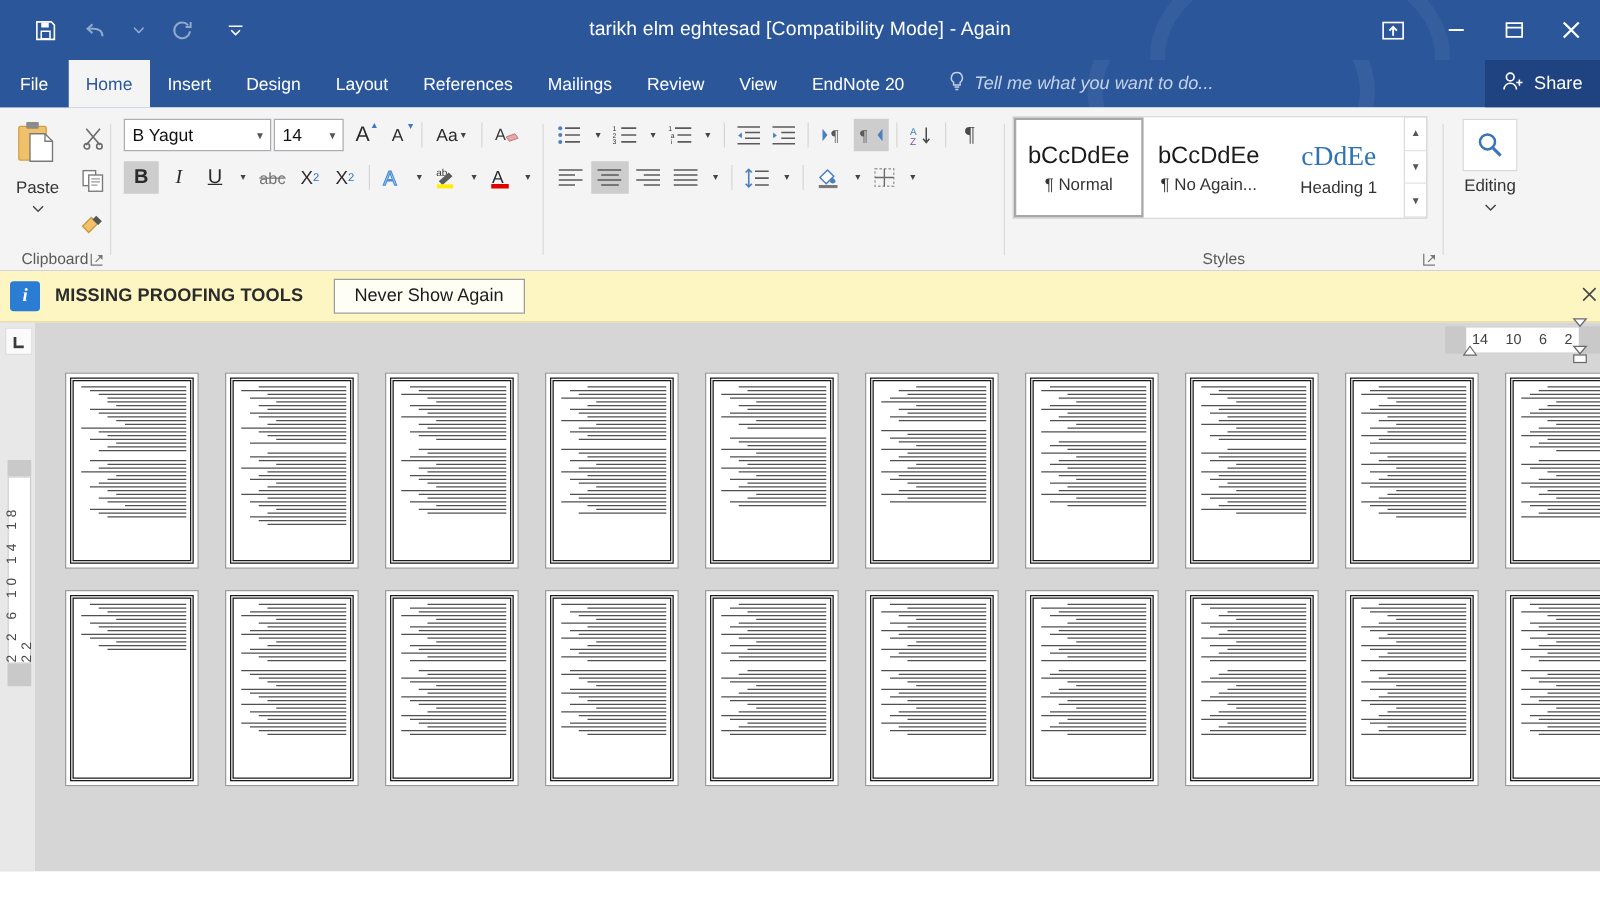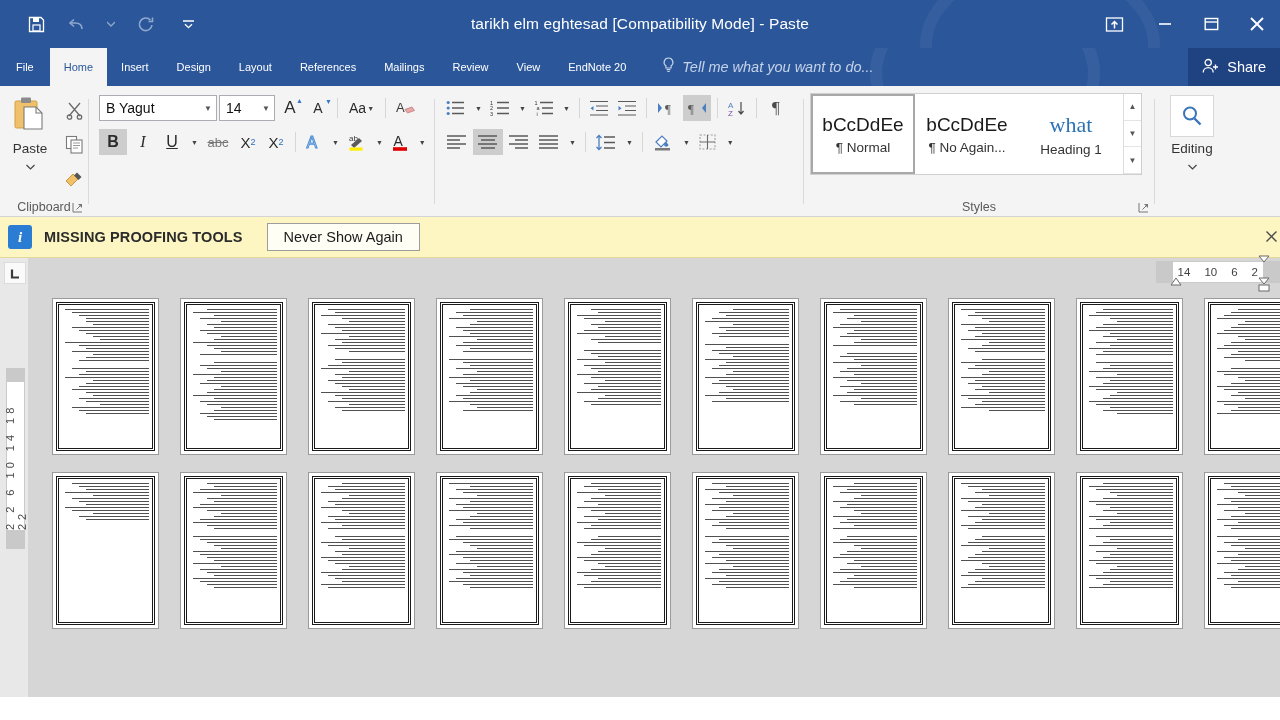--- a/index.html
+++ b/index.html
@@ -44,21 +44,21 @@
   .tabstrip {
     position: relative; height: 38px; background: #2b579a;
     display: flex; align-items: stretch; overflow: hidden;
   }
   .tabstrip .deco {
     position: absolute; right: 180px; top: -60px; width: 230px; height: 170px;
     border: 12px solid rgba(255,255,255,0.05); border-radius: 50%;
   }
   .tab {
     display: flex; align-items: center; padding: 0 14px;
-    color: #ffffff; font-size: 11px; z-index: 2;
+    color: #ffffff; font-size: 14px; z-index: 2;
   }
   .tab.file { background: #2b579a; padding: 0 16px; }
   .tab.active { background: #f4f4f4; color: #2b579a; }
   .tellme {
     display: flex; align-items: center; gap: 7px; margin-left: 22px;
     color: #c4d2e8; font-size: 14.5px; font-style: italic; z-index: 2;
   }
   .share-btn {
     margin-left: auto; display: flex; align-items: center; gap: 7px;
     padding: 0 14px; color: #ffffff; font-size: 14.5px;
@@ -229,21 +229,21 @@
           <path d="M15.5 1.5v4h-4" fill="none" stroke="#8fa8cc" stroke-width="1.6"></path>
         </svg>
     </div>
     <div class="qat-sep"></div>
     <div class="qat-btn">
       <svg width="13" height="9" viewBox="0 0 13 9">
           <path d="M1 1h11M3 4.2l3.5 3.5L10 4.2" fill="none" stroke="#ffffff" stroke-width="1.3"></path>
         </svg>
     </div>
   </div>
-  <div class="title-text">tarikh elm eghtesad [Compatibility Mode] - Paste</div>
+  <div class="title-text">tarikh elm eghtesad [Compatibility Mode] - Again</div>
   <div class="win-controls">
     <div class="win-btn ribdisp">
       <svg width="19" height="17" viewBox="0 0 19 17">
           <rect x="1.5" y="2" width="16" height="13" fill="none" stroke="#ffffff" stroke-width="1.3"></rect>
           <path d="M9.5 12.5V5.5M6.5 8.5l3-3 3 3" fill="none" stroke="#ffffff" stroke-width="1.5"></path>
         </svg>
     </div>
     <div class="win-btn">
       <svg width="14" height="12" viewBox="0 0 14 12">
           <path d="M1 6h12" stroke="#ffffff" stroke-width="1.6"></path>
@@ -578,21 +578,21 @@
       <div class="stylesbox">
         <div class="stylecell sel">
           <div class="st-prev">bCcDdEe</div>
           <div class="st-name"><span>¶</span> <span>Normal</span></div>
         </div>
         <div class="stylecell">
           <div class="st-prev">bCcDdEe</div>
           <div class="st-name"><span>¶</span> <span>No Again...</span></div>
         </div>
         <div class="stylecell">
-          <div class="st-prev h1">what</div>
+          <div class="st-prev h1">cDdEe</div>
           <div class="st-name"><span>Heading 1</span></div>
         </div>
         <div class="st-scroll">
           <div>▲</div>
           <div>▼</div>
           <div>▼</div>
         </div>
       </div>
     </div>
     <div class="grp-label">

